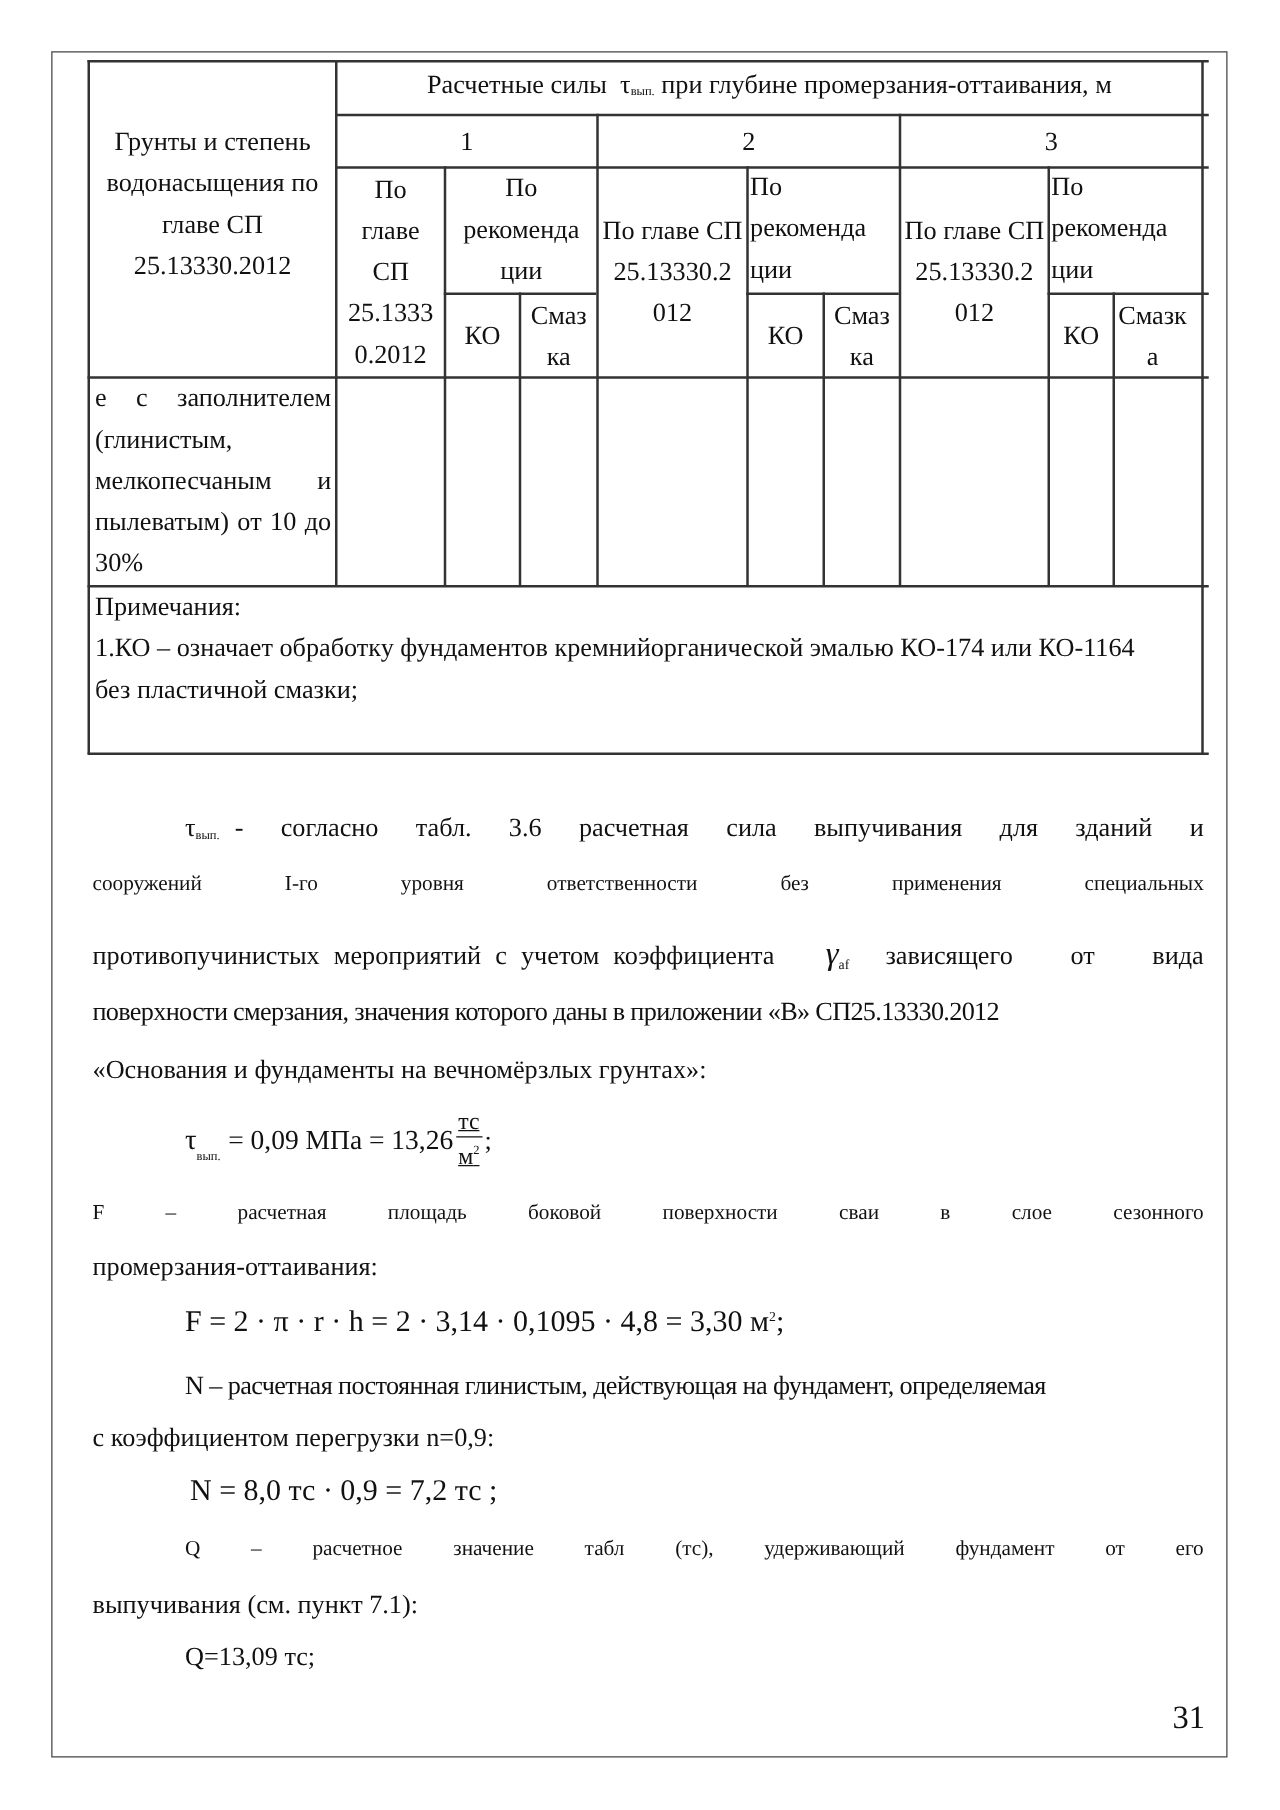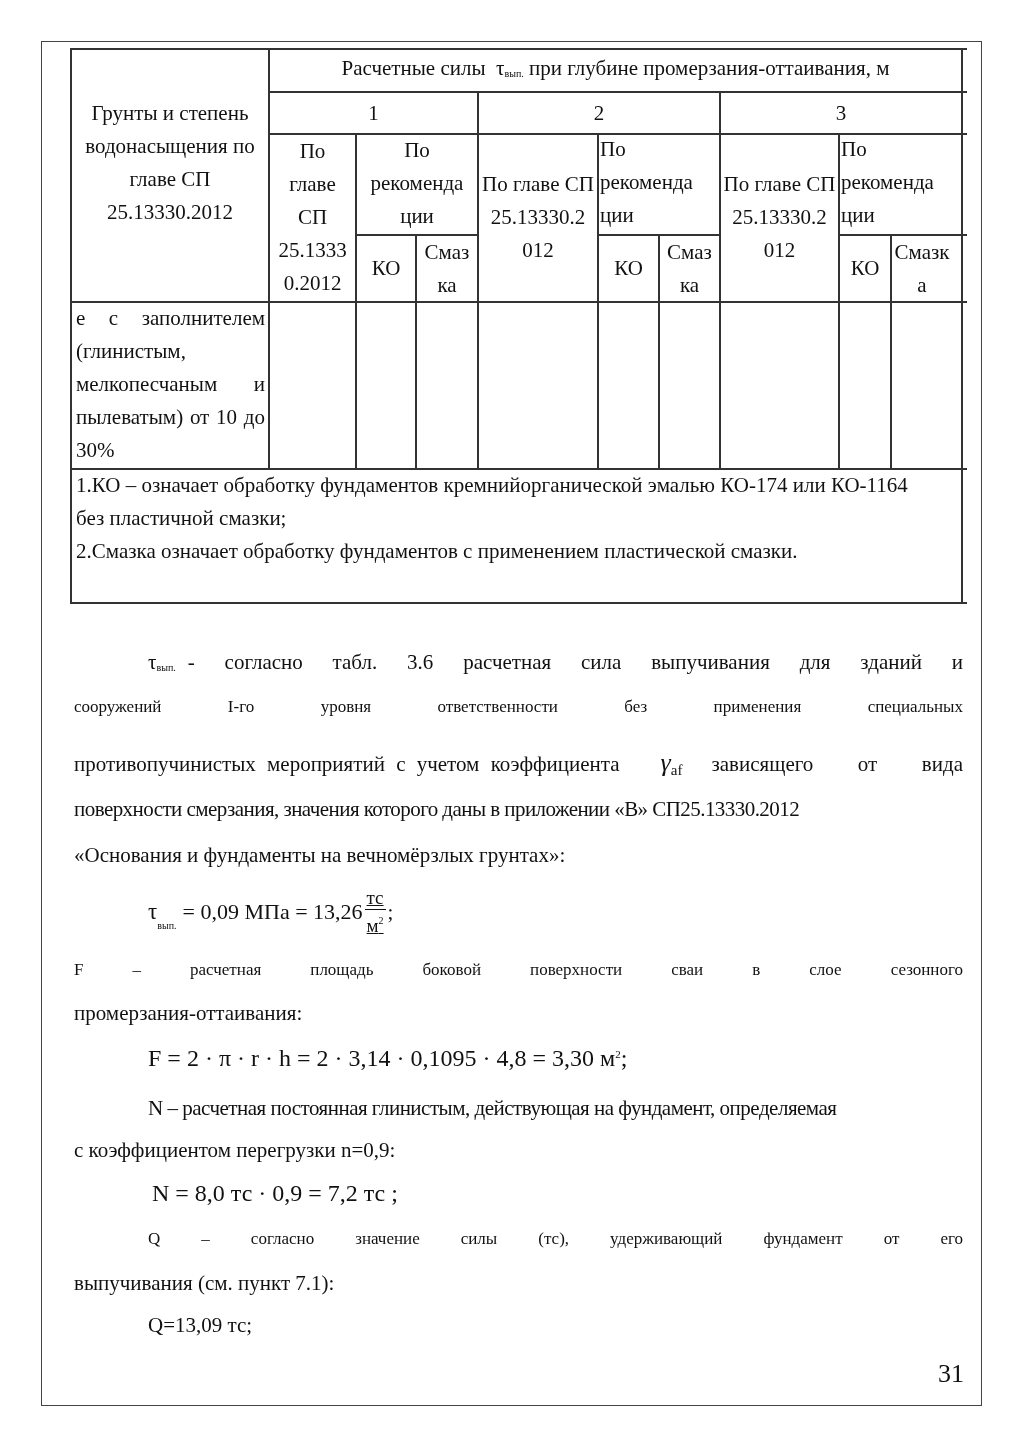--- a/index.html
+++ b/index.html
@@ -26,21 +26,21 @@
   .sub-tau { font-size: 10px; vertical-align: -2px; }
   .just { text-align: justify; text-align-last: left; }
   .just-full { text-align: justify; text-align-last: justify; }
   
   .p {
     position: absolute; left: 74px; width: 889px; font-size: 17px;
     font-family: "Liberation Sans Narrow", "Liberation Serif", serif;
     text-align: justify; text-align-last: justify; white-space: nowrap;
   }
   .line { position: absolute; font-size: 21px; white-space: nowrap; }
-  .sub { font-size: 15px; vertical-align: -4px; }
+  .sub { font-size: 11px; vertical-align: -4px; }
   .sup { font-size: 11px; vertical-align: 8px; }
   .frac { display: inline-flex; flex-direction: column; align-items: center; vertical-align: middle; margin: 0 2px; text-decoration: underline; }
   .frac .num { border-bottom: 1px solid #111; padding: 0 2px; line-height: 22px; font-size: 19px; }
   .frac .den { line-height: 22px; font-size: 19px; }
   .gamma { font-size: 26px; font-style: italic; }
   .pageno { position: absolute; left: 938px; top: 1359px; font-size: 26px; }
 </style>
 </head>
 <body>
 
@@ -128,22 +128,22 @@
   <div class="cell" style="left:892px; top:236px; width:60px; height:65px;">
     <div class="inner" style="word-spacing:40px;">Смазк а</div>
   </div>
 
   <div class="cell left top" style="left:73px; top:302px; width:194px; height:166px;">
     <div class="inner just" style="padding:0 2px 0 3px;">е с заполнителем (глинистым, мелкопесчаным и пылеватым) от 10 до 30%</div>
   </div>
 
   <div class="cell left top" style="left:73px; top:469px; width:888px; height:133px;">
     <div class="inner" style="padding-left:3px;">
+      <div>Примечания:</div>
       <div style="padding-right:40px;">1.КО – означает обработку фундаментов кремнийорганической эмалью КО-174 или КО-1164 без пластичной смазки;</div>
-      <div>2.Смазка означает обработку фундаментов с применением пластической смазки.</div>
     </div>
   </div>
 </div>
 
 <div class="line" style="left:148px; top:650px; width:815px; display:flex; justify-content:center;">
   <span><span>τ</span><span class="sub-tau">вып.</span></span>
   <span class="just-full" style="flex:1; margin-left:12px; display:block;">- согласно табл. 3.6 расчетная сила выпучивания для зданий и</span>
 </div>
 <div class="p" style="top:697px;">сооружений I-го уровня ответственности без применения специальных</div>
 <div class="line" style="left:74px; top:748px; width:889px; display:flex; align-items:baseline;gap:25px;">
@@ -170,18 +170,18 @@
 
 <div class="line" style="left:148px; top:1045px; font-size:24px;">
   <span>F = 2 · π · r · h = 2 · 3,14 · 0,1095 · 4,8 = 3,30 м</span><span class="sup">2</span><span>;</span>
 </div>
 
 <div class="line" style="left:148px; top:1096px; letter-spacing:-0.5px;">N – расчетная постоянная глинистым, действующая на фундамент, определяемая</div>
 <div class="line" style="left:74px; top:1138px;">с коэффициентом перегрузки n=0,9:</div>
 
 <div class="line" style="left:152px; top:1180px; font-size:24px;">N = 8,0 тс · 0,9 = 7,2 тс ;</div>
 
-<div class="p" style="top:1229px; left:148px; width:815px;">Q – согласно значение силы (тс), удерживающий фундамент от его</div>
+<div class="p" style="top:1229px; left:148px; width:815px;">Q – расчетное значение табл (тс), удерживающий фундамент от его</div>
 <div class="line" style="left:74px; top:1271px;">выпучивания (см. пункт 7.1):</div>
 
 <div class="line" style="left:148px; top:1313px;">Q=13,09 тс;</div>
 
 <div class="pageno">31</div>
 
 </body></html>

